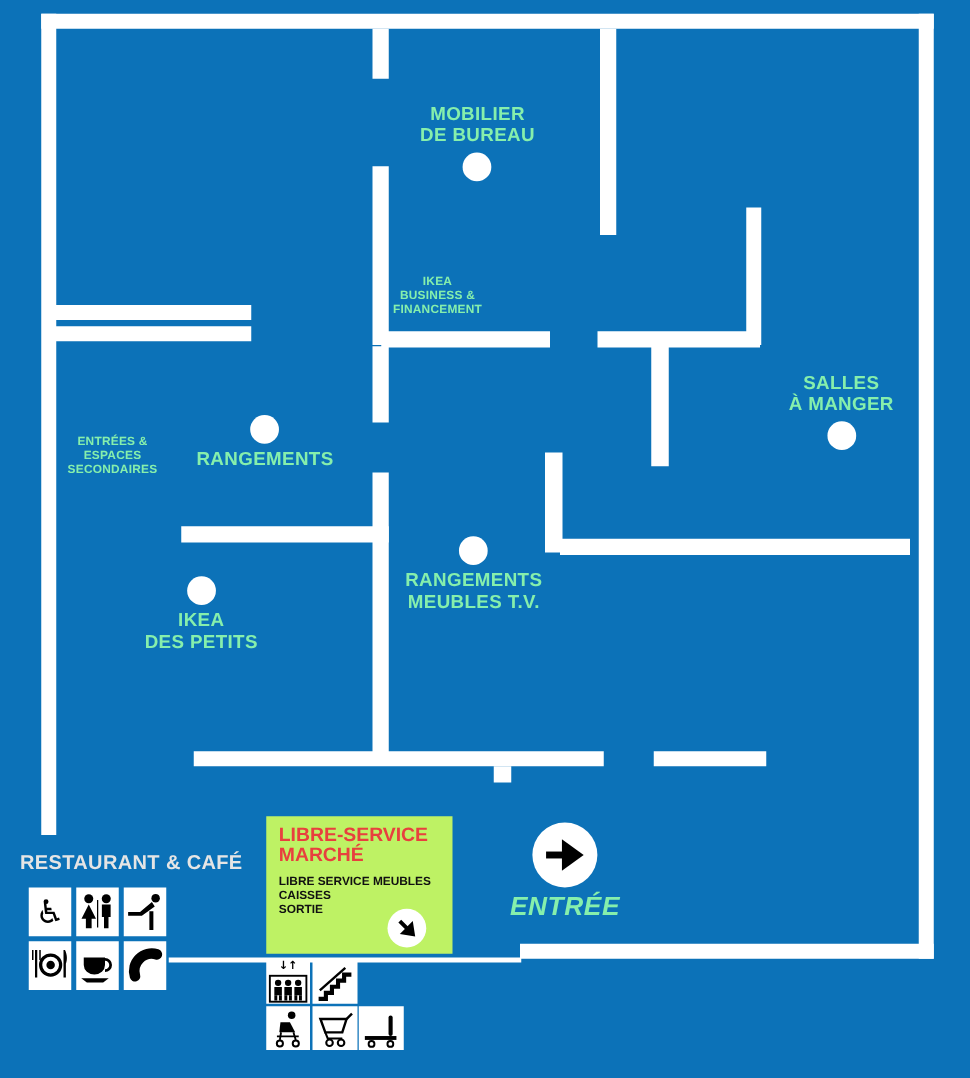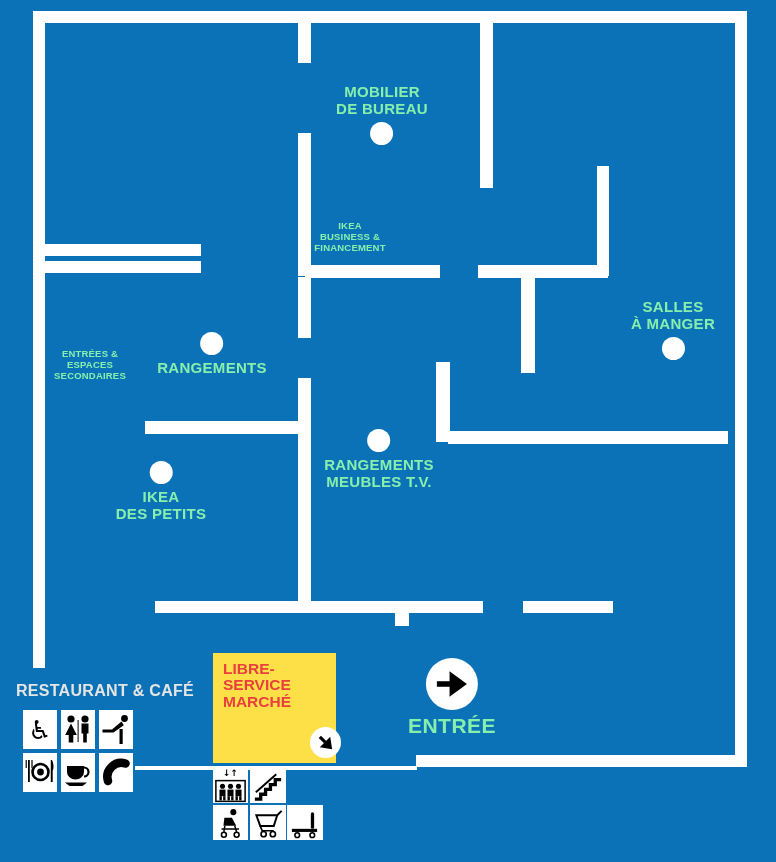--- a/index.html
+++ b/index.html
@@ -7,30 +7,30 @@
        font-family:"Liberation Sans",sans-serif;}
   #map{position:absolute;inset:0;}
   .wall{position:absolute;background:#ffffff;}
   .dept{position:absolute;transform:translateX(-50%);display:flex;flex-direction:column;
         align-items:center;gap:5px;}
   .dot{width:23px;height:23px;border-radius:50%;background:#ffffff;flex:0 0 auto;}
   .lbl{color:#86efac;font-weight:bold;font-size:15px;line-height:1.1;text-align:center;
        white-space:pre-line;letter-spacing:.3px;}
   .lbl.sm{font-size:9.5px;line-height:1.15;letter-spacing:.2px;}
   .entrance{position:absolute;left:452px;top:658px;transform:translateX(-50%);
-            display:flex;flex-direction:column;align-items:center;gap:4px;}
+            display:flex;flex-direction:column;align-items:center;gap:4px;font-style:italic;}
   .circle-btn{background:#ffffff;border-radius:50%;display:flex;align-items:center;justify-content:center;}
   .entrance .circle-btn{width:52px;height:52px;}
   .entrance .lbl{font-size:21px;letter-spacing:.5px;}
   .resto-title{position:absolute;left:105px;top:682px;transform:translateX(-50%);
                color:#e5e5e5;font-weight:bold;font-size:16px;letter-spacing:.3px;white-space:nowrap;}
   .tile{position:absolute;background:#ffffff;display:flex;align-items:center;justify-content:center;}
   .tile svg{display:block;}
   .tile .glyph{font-family:"DejaVu Sans",sans-serif;font-size:26px;color:#000;line-height:1;}
-  .libre{position:absolute;left:213px;top:653px;width:123px;height:110px;background:#fde047;
+  .libre{position:absolute;left:213px;top:653px;width:149px;height:110px;background:#bef264;
          box-sizing:border-box;padding:8px 0 0 10px;}
   .libre-title{color:#e8403e;font-weight:bold;font-size:15.5px;line-height:1.05;white-space:pre-line;}
   .libre-details{color:#111;font-weight:bold;font-size:9.5px;line-height:1.2;white-space:pre-line;margin-top:6px;}
   .libre .circle-btn{position:absolute;left:97px;top:74px;width:31px;height:31px;}
   .rot45{transform:rotate(45deg);}
   .elv-arrows{font-family:"DejaVu Sans",sans-serif;font-size:9px;font-weight:bold;color:#000;
               line-height:1;margin-bottom:1px;}
   .col{display:flex;flex-direction:column;align-items:center;justify-content:center;}
 </style>
 </head>
@@ -155,20 +155,23 @@
   </div>
   <div class="tile" style="left:99px;top:753px;width:34px;height:39px">
     <svg width="34" height="38" viewBox="0 0 34 38">
       <path d="M9 27 A14 14 0 0 1 26.5 9.5" fill="none" stroke="#000" stroke-width="8.5" stroke-linecap="round"></path>
     </svg>
   </div>
 
   <div class="libre">
     <div class="libre-title">LIBRE-SERVICE
 MARCHÉ</div>
+    <div class="libre-details">LIBRE SERVICE MEUBLES
+CAISSES
+SORTIE</div>
     <span class="circle-btn">
       <svg class="rot45" width="22" height="22" viewBox="0 0 48 48">
         <rect x="5" y="20.5" width="21" height="7" fill="#000"></rect>
         <path d="M21 8 L43 24 L21 40 Z" fill="#000"></path>
       </svg>
     </span>
   </div>
 
   <div class="tile col" style="left:213px;top:768px;width:35px;height:35px">
     <span class="elv-arrows">↓↑</span>

